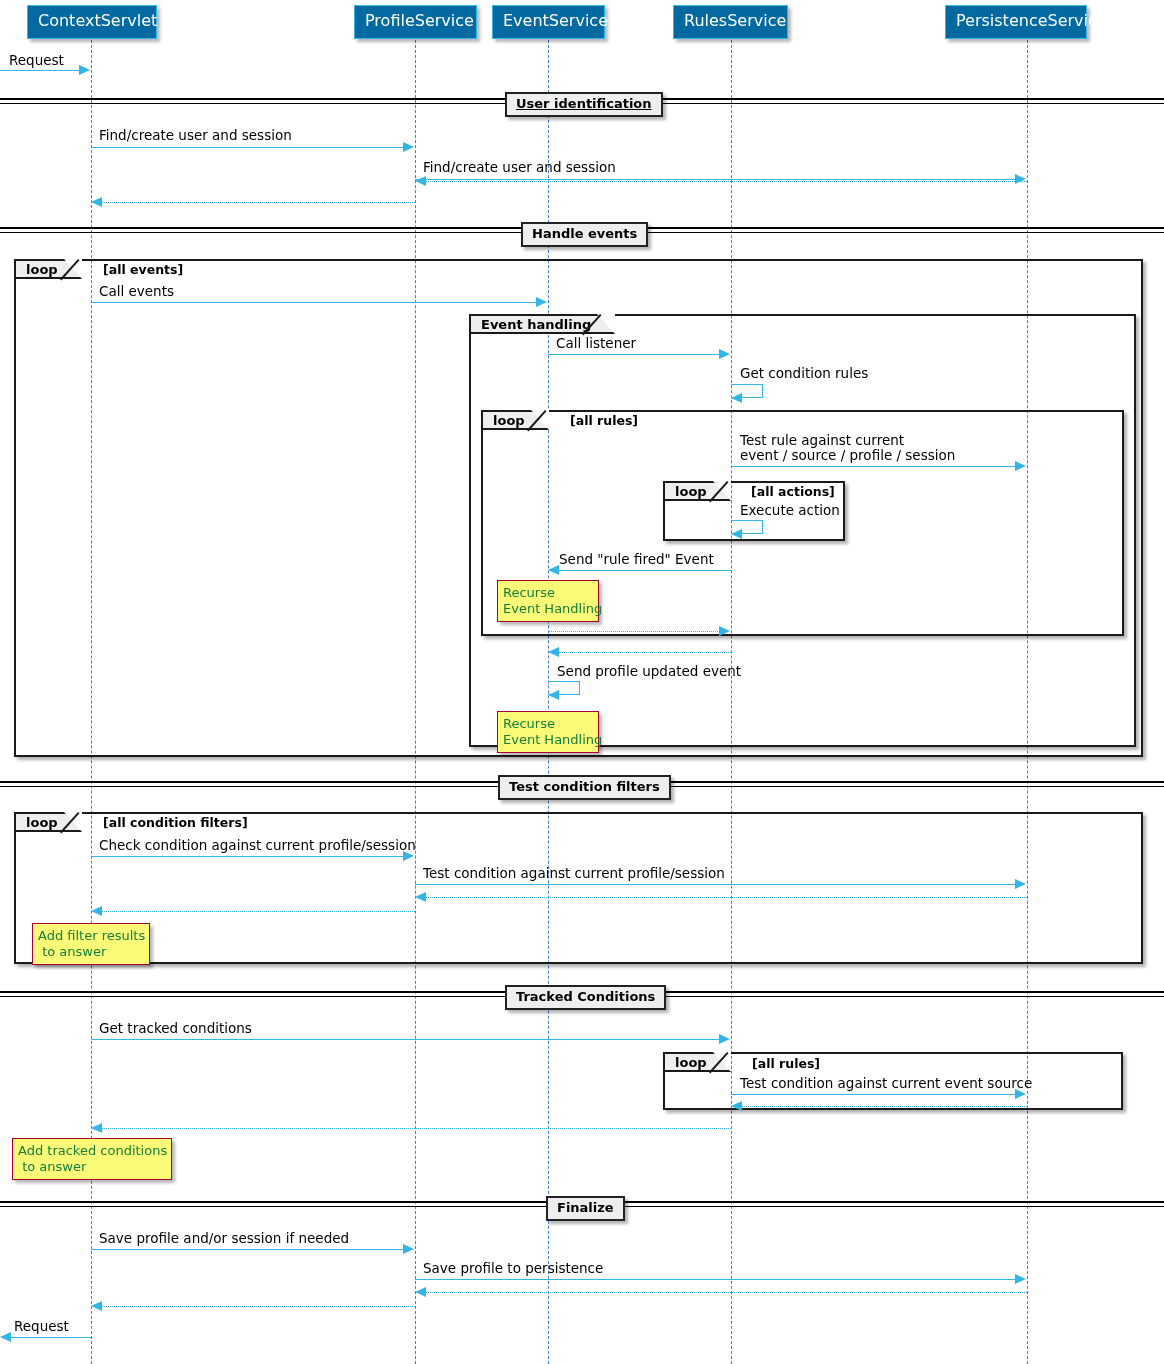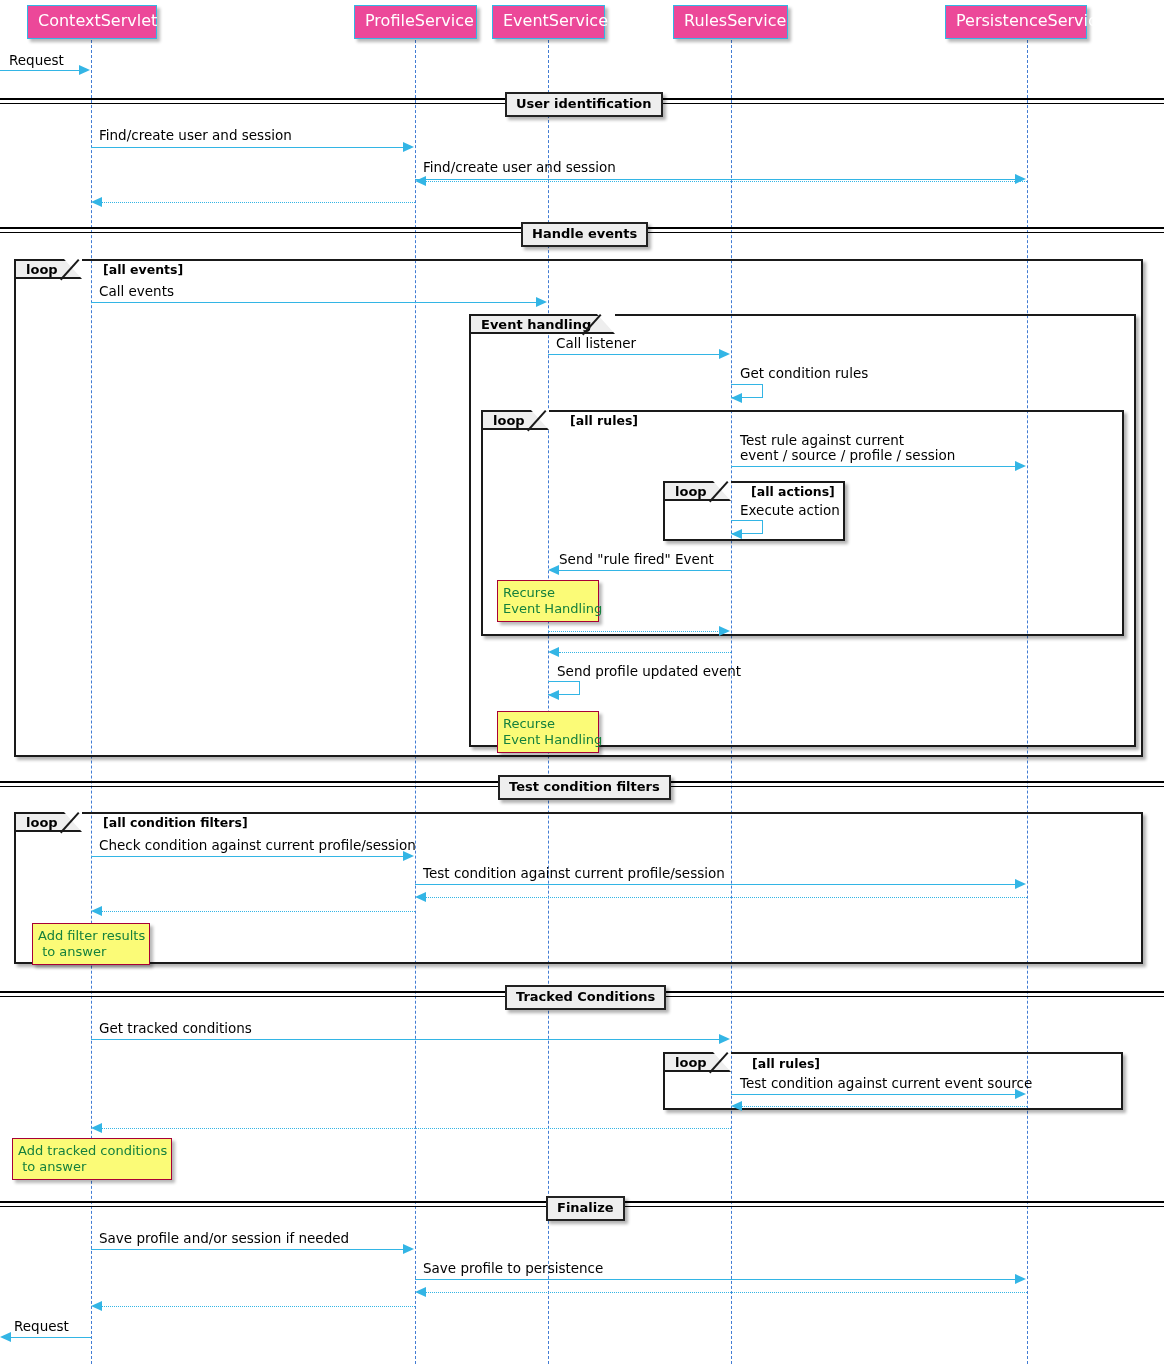--- a/index.html
+++ b/index.html
@@ -3,21 +3,21 @@
 <meta charset="utf-8">
 <title>Sequence Diagram</title>
 <style>
   html,body{margin:0;padding:0;background:#ffffff;}
   body{font-family:"DejaVu Sans","Liberation Sans",sans-serif;}
   #canvas{position:relative;width:1164px;height:1364px;background:#ffffff;overflow:hidden;}
 
   
   .participant{
     position:absolute;
-    background:#ec4899;
+    background:#0369a1;
     color:#ffffff;
     font-size:16px;
     line-height:1;
     padding:7px 10px 9px 10px;
     white-space:nowrap;
     box-shadow:3px 3px 3px rgba(0,0,0,.28);
     border:1px solid #33B5E5;
     box-sizing:border-box;
     text-align:left;
   }
@@ -158,21 +158,21 @@
   <div class="participant" style="left:354px; top:5px; width:123px;">ProfileService</div>
   <div class="participant" style="left:492px; top:5px; width:113px;">EventService</div>
   <div class="participant" style="left:673px; top:5px; width:115px;">RulesService</div>
   <div class="participant" style="left:945px; top:5px; width:142px;">PersistenceService</div>
 
   <div class="msg-label" style="left:9px; top:53px;">Request</div>
   <div class="msg-line" style="left:0px; top:70px; width:80px;"></div>
   <div class="arrow-r" style="left:79px; top:65px;"></div>
 
   <div class="divider-lines" style="top:98px;"></div>
-  <div class="divider-label" style="left:505px; top:92px;">User identification</div>
+  <div class="divider-label" style="left:505px; top:92px;text-decoration:underline;">User identification</div>
 
   <div class="msg-label" style="left:99px; top:128px;">Find/create user and session</div>
   <div class="msg-line" style="left:91px; top:147px; width:313px;"></div>
   <div class="arrow-r" style="left:403px; top:142px;"></div>
 
   <div class="msg-label" style="left:423px; top:160px;">Find/create user and session</div>
   <div class="msg-line" style="left:415px; top:179px; width:601px;"></div>
   <div class="arrow-r" style="left:1015px; top:174px;"></div>
 
   <div class="msg-line dotted" style="left:426px; top:181px; width:601px;"></div>

